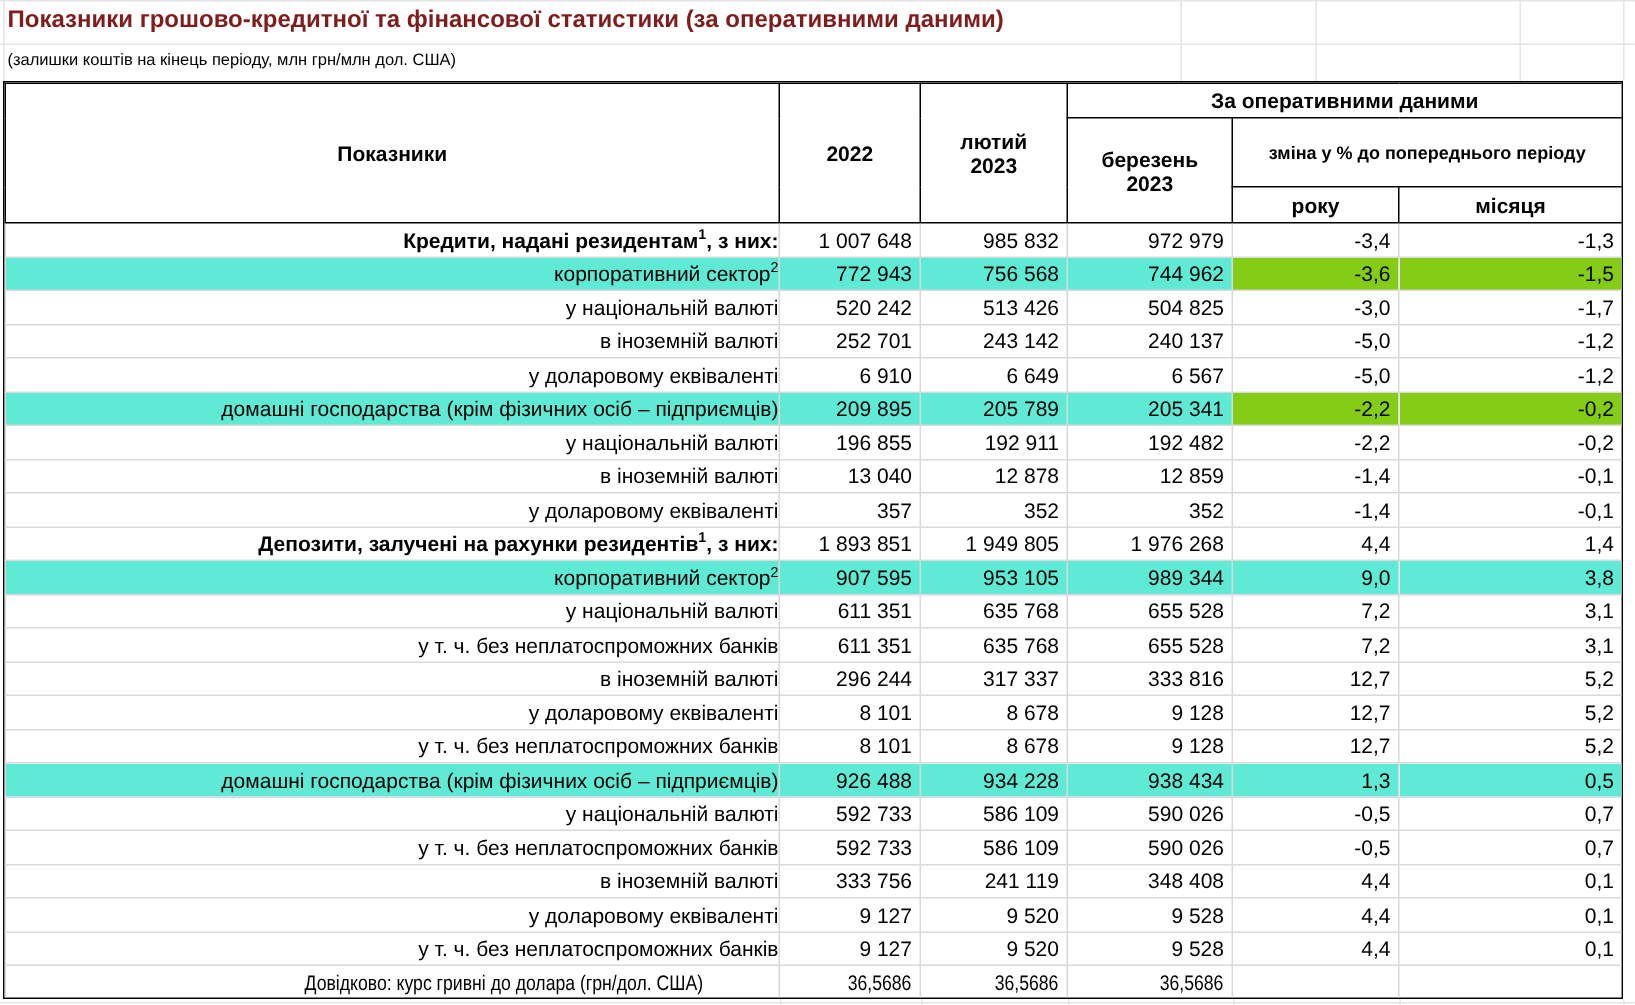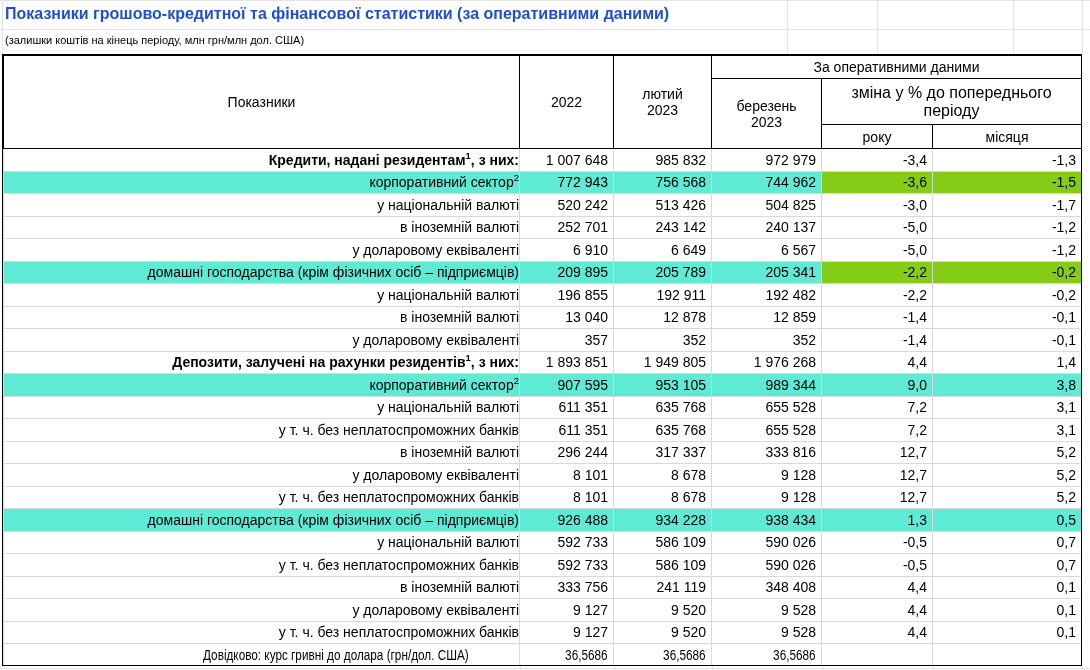--- a/index.html
+++ b/index.html
@@ -8,39 +8,39 @@
     font-family:"Liberation Sans", sans-serif;
     background:#ffffff; color:#000;
     position:relative; overflow:hidden;
   }
   .gridline { position:absolute; background:#e4e4e4; }
   .gridline.h { height:1px; }
   .gridline.v { width:1px; }
 
   #title {
     position:absolute; left:5px; top:5px;
-    font-size:16px; font-weight:bold; color:#1d4ed8; white-space:nowrap;
+    font-size:16px; font-weight:bold; color:#7f1d1d; white-space:nowrap;
   }
   #subtitle {
     position:absolute; left:5px; top:34px;
     font-size:11px; white-space:nowrap;
   }
 
   #tablewrap {
     position:absolute; left:2px; top:54px; width:1080px; height:612px;
     border:1px solid #000; overflow:hidden; background:#fff;
   }
   table { border-collapse:collapse; table-layout:fixed; width:100%; height:100%; }
 
   th {
     border:1px solid #000; background:#fff;
-    font-weight:normal; font-size:14px; text-align:center; vertical-align:middle;
+    font-weight:bold; font-size:14px; text-align:center; vertical-align:middle;
     white-space:pre-line; padding:0 2px; overflow:hidden;
   }
-  th.small { font-size:16px; }
+  th.small { font-size:12px; }
 
   td {
     border:1px solid #d9d9d9; font-size:14px; padding:0;
     vertical-align:middle; white-space:nowrap; overflow:hidden; height:22.5px;
   }
   td.num { text-align:right; padding-right:5px; }
   td.lbl { text-align:right; }
   td.bold { font-weight:bold; }
   tr.section td { border-top:1px solid #be185d; }
   .gray { background:#5eead4; }

